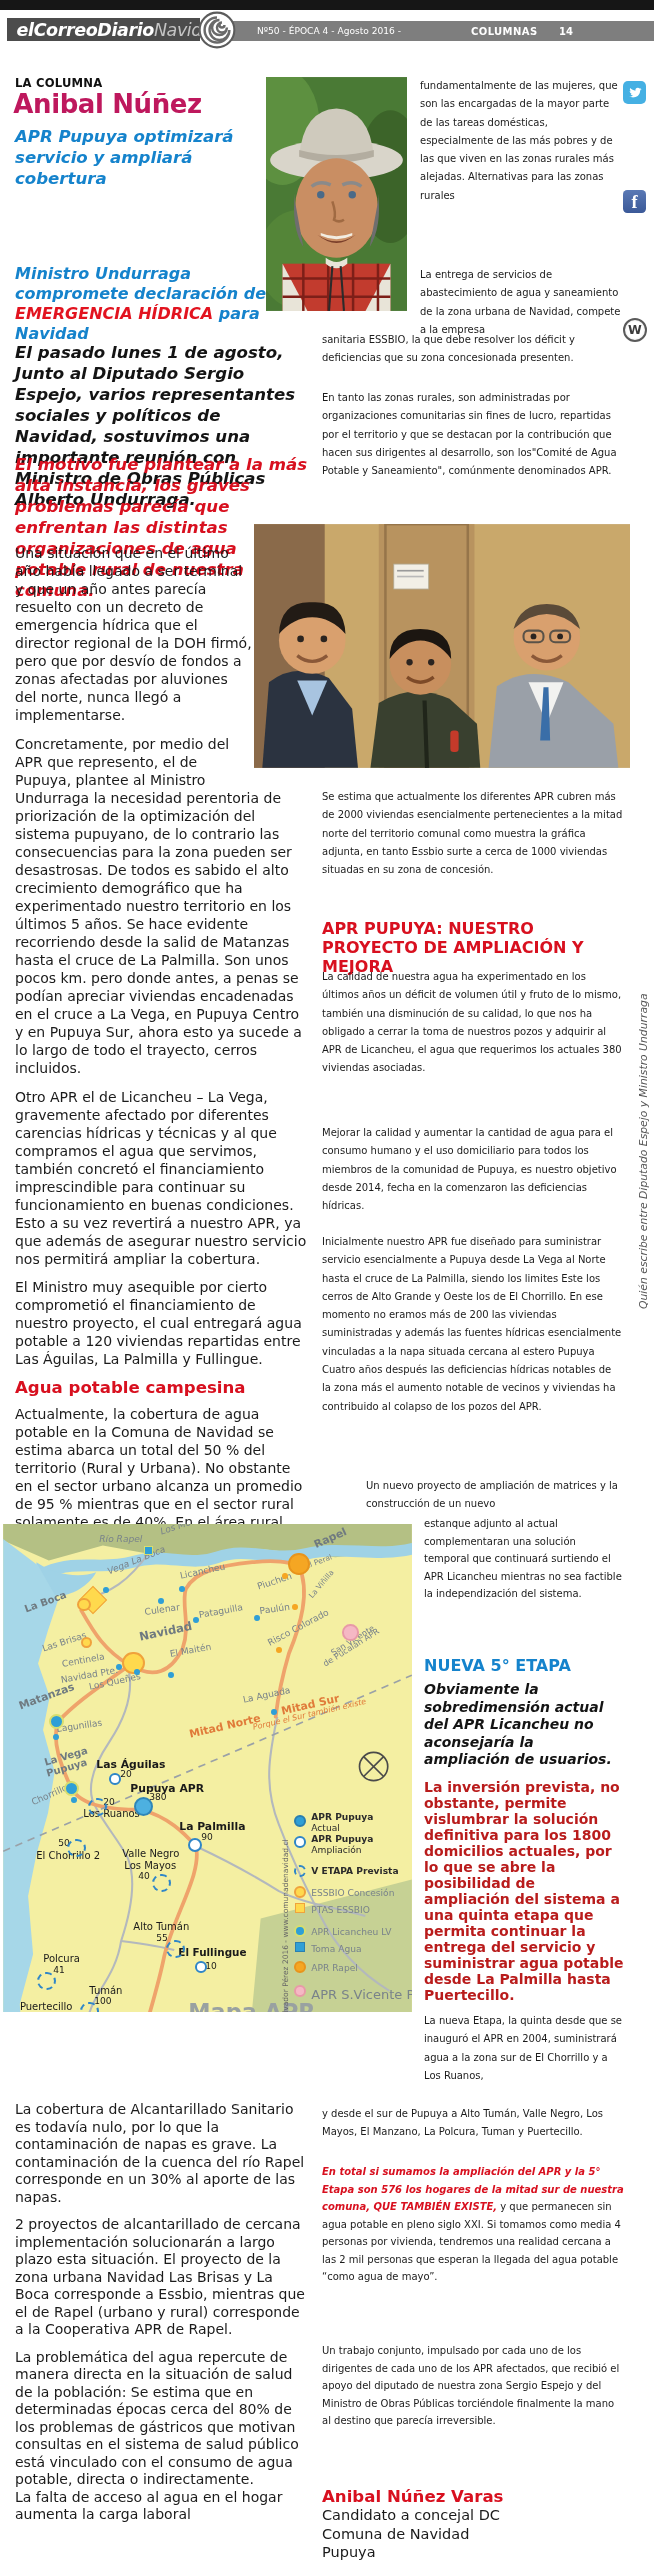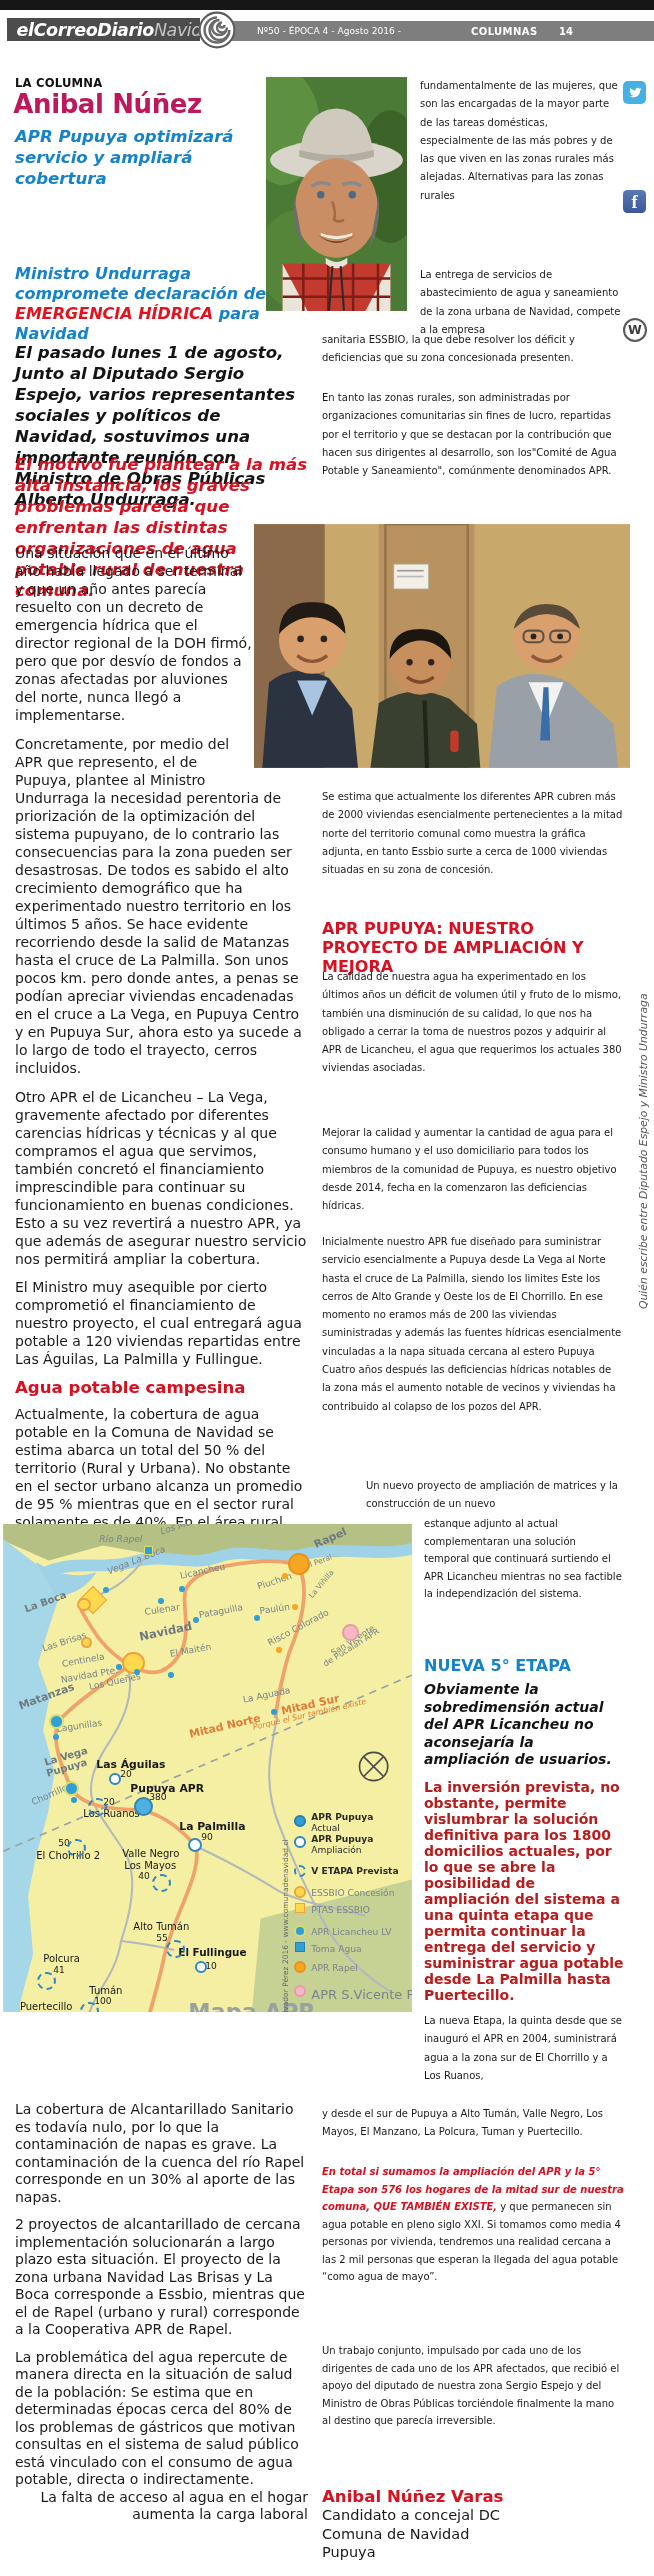--- a/index.html
+++ b/index.html
@@ -349,17 +349,17 @@
         <div class="mk mk-square" style="left: 292px; top: 418px; width: 10px; height: 10px; background: rgb(47, 159, 214); border-color: rgb(42, 127, 176);"></div>
         <div class="mk mk-circle" style="left: 291px; top: 437px; width: 11.6px; height: 11.6px; background: rgb(245, 166, 35); border-color: rgb(232, 148, 28);"></div>
         <div class="mk mk-circle" style="left: 291px; top: 461px; width: 11.6px; height: 11.6px; background: rgb(245, 184, 196); border-color: rgb(232, 154, 168);"></div>
       </div>
   </div>
 
   <div class="flowcol" style="left:15px;top:2101px;width:293px;line-height:17.5px;">
     <p class="fp" style="margin-bottom:10px;">La cobertura de Alcantarillado Sanitario es todavía nulo, por lo que la contaminación de napas es grave. La contaminación de la cuenca del río Rapel corresponde en un 30% al aporte de las napas.</p>
     <p class="fp" style="margin-bottom:10px;">2 proyectos de alcantarillado de cercana implementación solucionarán a largo plazo esta situación. El proyecto de la zona urbana Navidad Las Brisas y La Boca corresponde a Essbio, mientras que el de Rapel (urbano y rural) corresponde a la Cooperativa APR de Rapel.</p>
     <p class="fp" style="margin-bottom:0;">La problemática del agua repercute de manera directa en la situación de salud de la población: Se estima que en determinadas épocas cerca del 80% de los problemas de gástricos que motivan consultas en el sistema de salud público está vinculado con el consumo de agua potable, directa o indirectamente.</p>
-    <p class="fp" style="margin-bottom:0;text-align:right;">La falta de acceso al agua en el hogar aumenta la carga laboral</p>
+    <p class="fp" style="margin-bottom:0;">La falta de acceso al agua en el hogar aumenta la carga laboral</p>
   </div>
 
 </div>
 
 
 </body></html>

